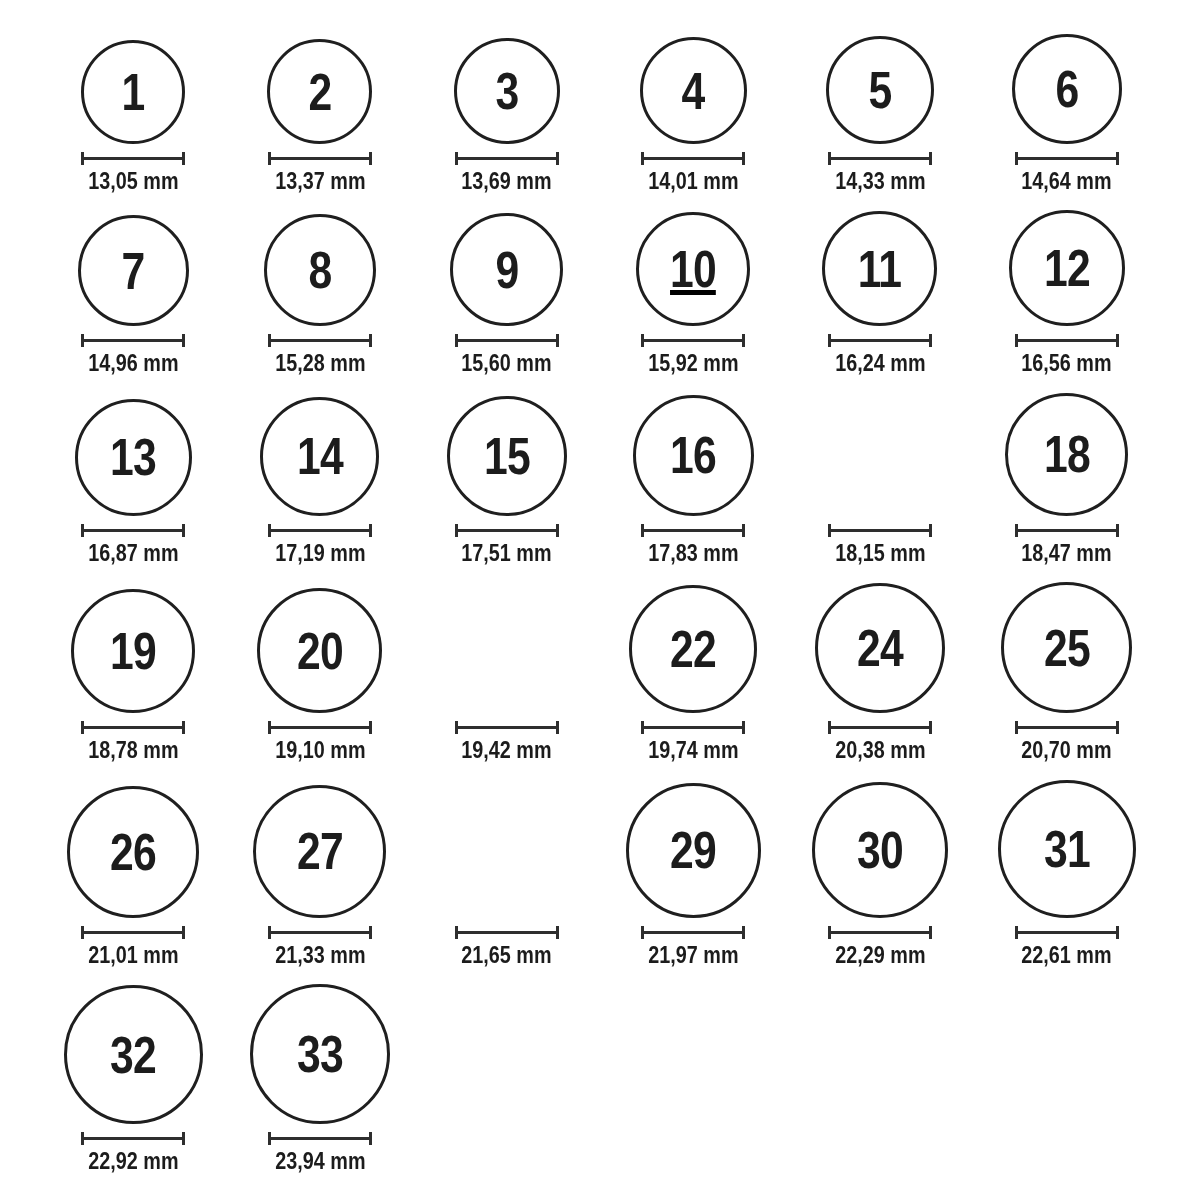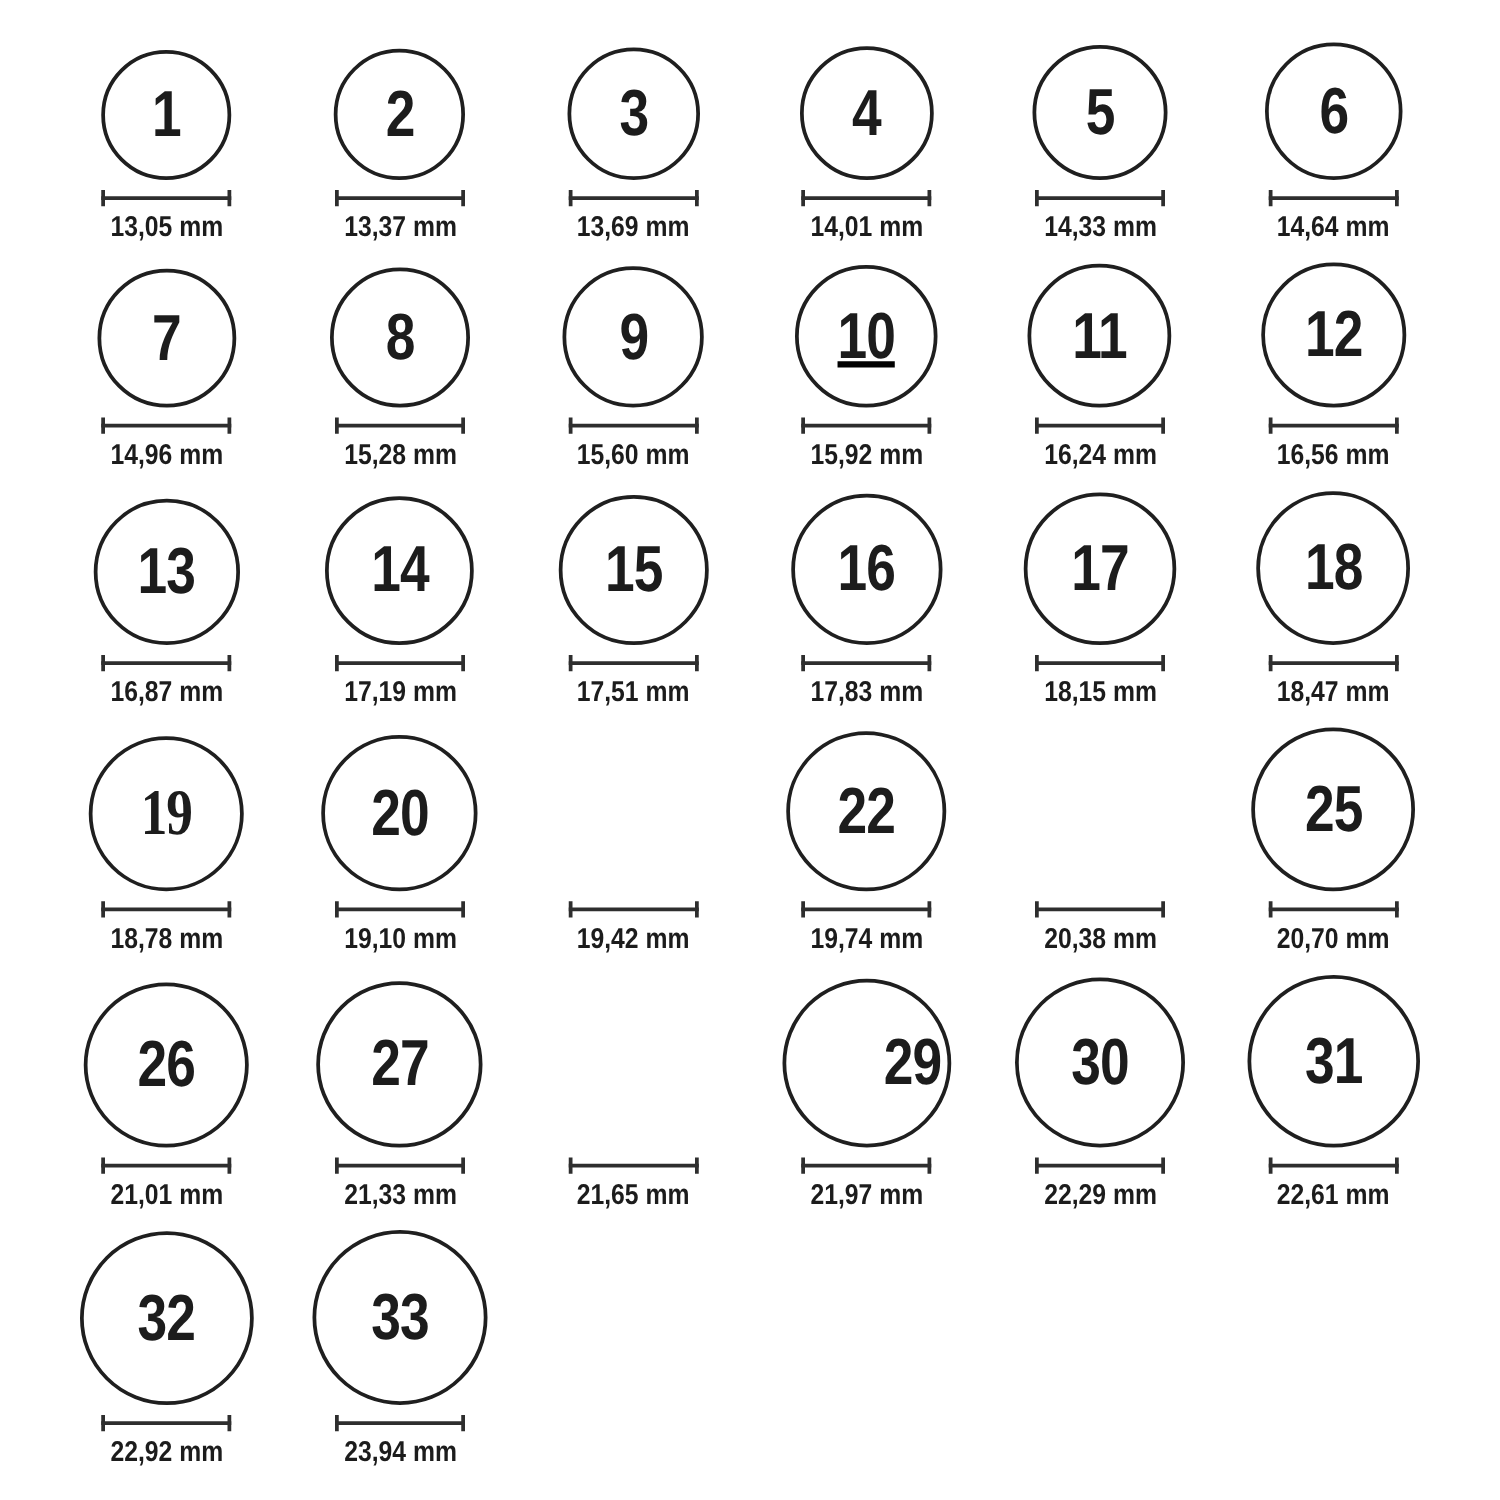--- a/index.html
+++ b/index.html
@@ -269,23 +269,20 @@
     </div>
     <div class="measure">
       <span class="tick left"></span>
       <span class="bar"></span>
       <span class="tick right"></span>
     </div>
     <div class="mm">17,83 mm</div>
   </div>
 
   <div class="cell">
-    <div class="circle" style="width: 122px; height: 122px;">
-      <span class="num">17</span>
-    </div>
     <div class="measure">
       <span class="tick left"></span>
       <span class="bar"></span>
       <span class="tick right"></span>
     </div>
     <div class="mm">18,15 mm</div>
   </div>
 
   <div class="cell">
     <div class="circle" style="width: 123px; height: 123px;">
@@ -293,21 +290,21 @@
     </div>
     <div class="measure">
       <span class="tick left"></span>
       <span class="bar"></span>
       <span class="tick right"></span>
     </div>
     <div class="mm">18,47 mm</div>
   </div>
 
   <div class="cell">
-    <div class="circle" style="width: 124px; height: 124px; font-family: Liberation Serif, serif;">
+    <div class="circle" style="width: 124px; height: 124px;">
       <span class="num">19</span>
     </div>
     <div class="measure">
       <span class="tick left"></span>
       <span class="bar"></span>
       <span class="tick right"></span>
     </div>
     <div class="mm">18,78 mm</div>
   </div>
 
@@ -339,20 +336,23 @@
     <div class="measure">
       <span class="tick left"></span>
       <span class="bar"></span>
       <span class="tick right"></span>
     </div>
     <div class="mm">19,74 mm</div>
   </div>
 
 
   <div class="cell">
+    <div class="circle" style="width: 130px; height: 130px;">
+      <span class="num">24</span>
+    </div>
     <div class="measure">
       <span class="tick left"></span>
       <span class="bar"></span>
       <span class="tick right"></span>
     </div>
     <div class="mm">20,38 mm</div>
   </div>
 
   <div class="cell">
     <div class="circle" style="width: 131px; height: 131px;">
@@ -393,21 +393,21 @@
   <div class="cell">
     <div class="measure">
       <span class="tick left"></span>
       <span class="bar"></span>
       <span class="tick right"></span>
     </div>
     <div class="mm">21,65 mm</div>
   </div>
 
   <div class="cell">
-    <div class="circle" style="width: 135px; height: 135px; justify-content: flex-end;">
+    <div class="circle" style="width: 135px; height: 135px;">
       <span class="num">29</span>
     </div>
     <div class="measure">
       <span class="tick left"></span>
       <span class="bar"></span>
       <span class="tick right"></span>
     </div>
     <div class="mm">21,97 mm</div>
   </div>
 

